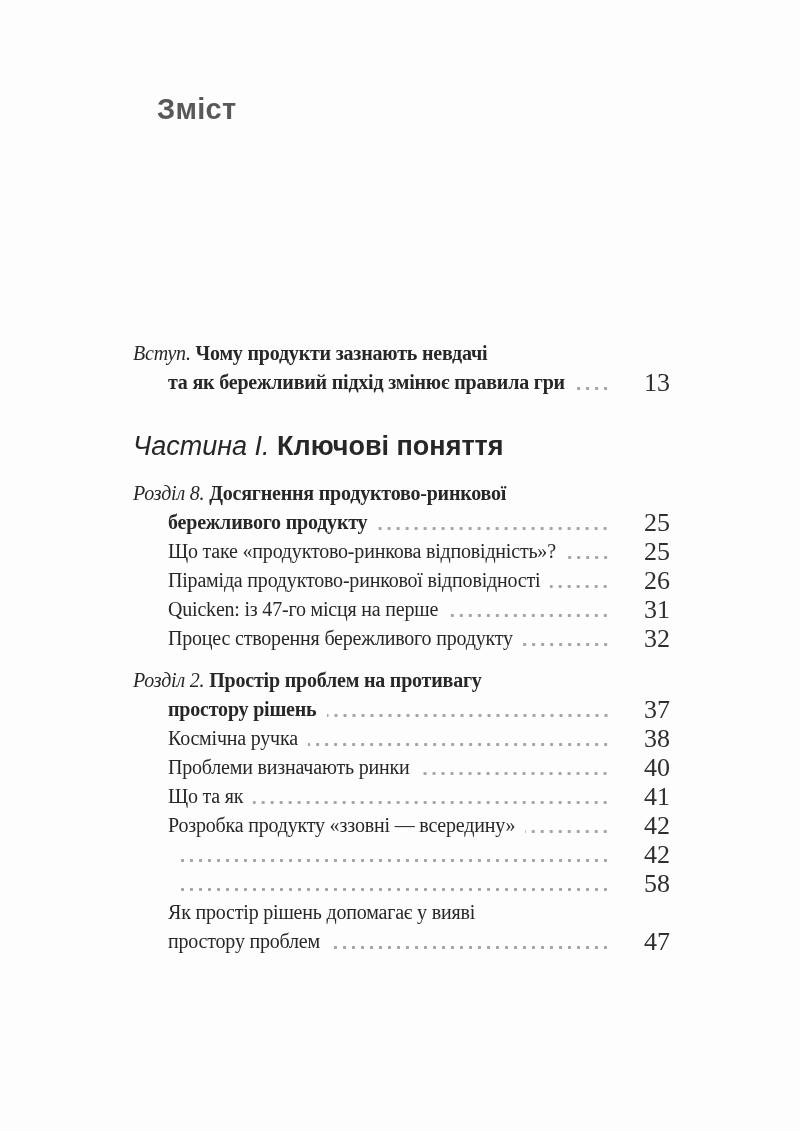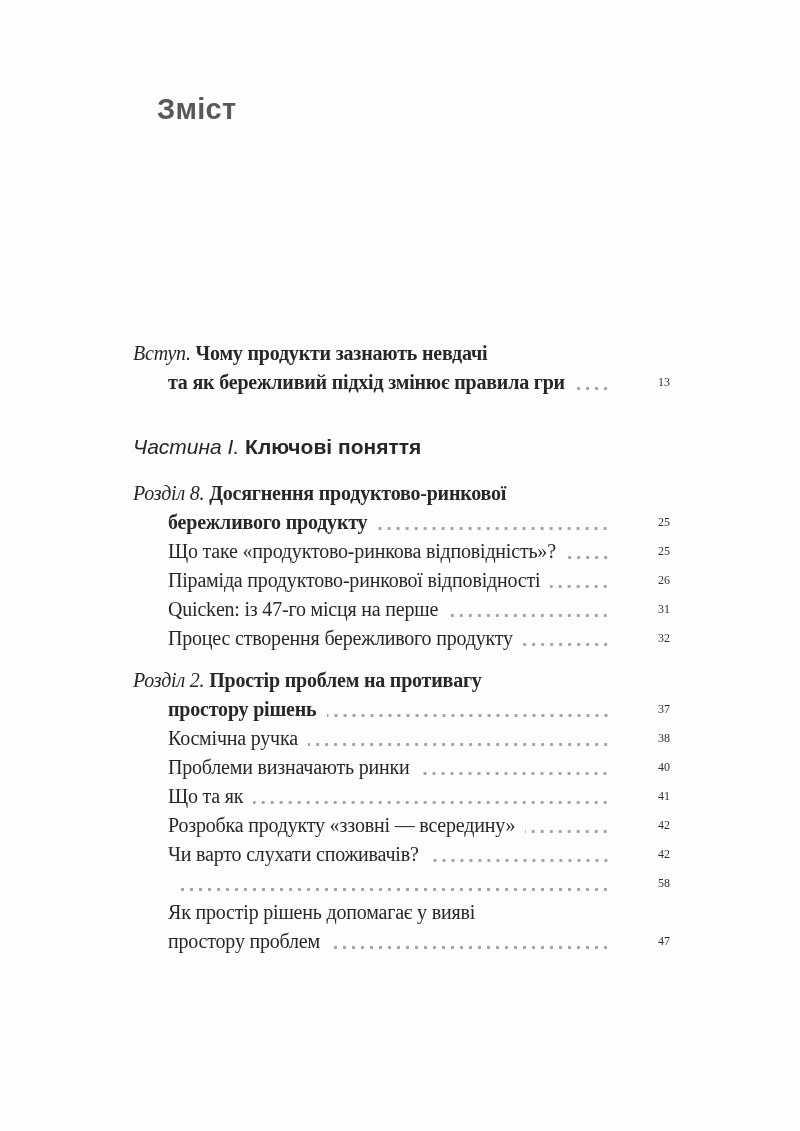--- a/index.html
+++ b/index.html
@@ -37,21 +37,21 @@
   .row{
     display:flex;
     align-items:center;
     font-size:20px;
     line-height:29px;
     letter-spacing:-0.2px;
     color:var(--text-color);
   }
   .row.sans{
     font-family:"Liberation Sans","DejaVu Sans",sans-serif;
-    font-size:21px;
+    font-size:27px;
     letter-spacing:0;
   }
   .row.indent-1{padding-left:35px;}
   .gap-large{margin-top:35px;}
   .gap-medium{margin-top:18px;}
   .gap-small{margin-top:13px;}
   .text{
     white-space:nowrap;
     flex:0 0 auto;
   }
@@ -64,21 +64,21 @@
     align-self:flex-end;
     margin:0 0 7px 10px;
     background-image:radial-gradient(circle, var(--dots-color) 1.4px, rgba(0,0,0,0) 1.5px);
     background-size:9px 3px;
     background-position:right center;
     background-repeat:repeat-x;
   }
   .pagenum{
     flex:0 0 60px;
     text-align:right;
-    font-size:12px;
+    font-size:26px;
     letter-spacing:0;
     color:var(--pagenum-color);
   }
 </style>
 </head>
 <body>
 
 <div class="page">
   <h1 class="title">Зміст</h1>
   <div class="toc" id="toc">
@@ -143,21 +143,20 @@
         <span class="text"><span class="seg-regular">Що та як</span></span>
         <div class="leader"></div>
         <span class="pagenum">41</span>
       </div>
       <div class="row indent-1">
         <span class="text"><span class="seg-regular">Розробка продукту «ззовні — всередину»</span></span>
         <div class="leader"></div>
         <span class="pagenum">42</span>
       </div>
       <div class="row indent-1">
-        <span class="text"><span class="seg-regular">Чи варто слухати споживачів?</span></span>
         <div class="leader"></div>
         <span class="pagenum">42</span>
       </div>
       <div class="row indent-1">
         <div class="leader"></div>
         <span class="pagenum">58</span>
       </div>
       <div class="row indent-1">
         <span class="text"><span class="seg-regular">Як простір рішень допомагає у вияві</span></span>
       </div>

